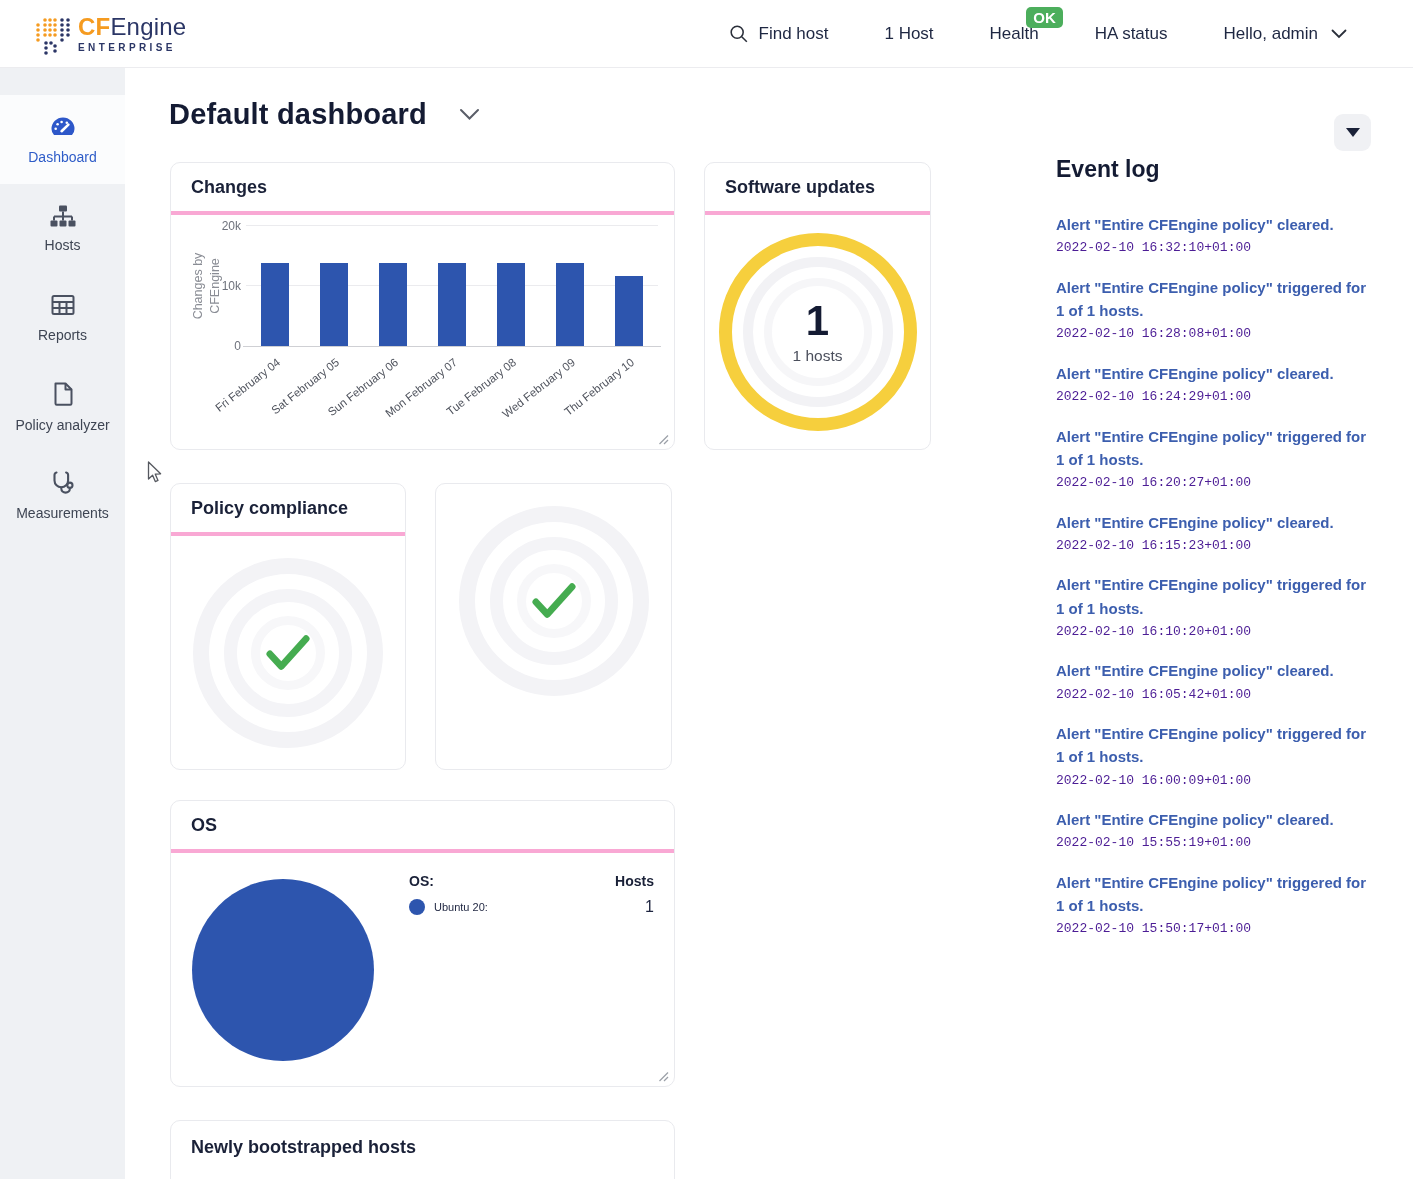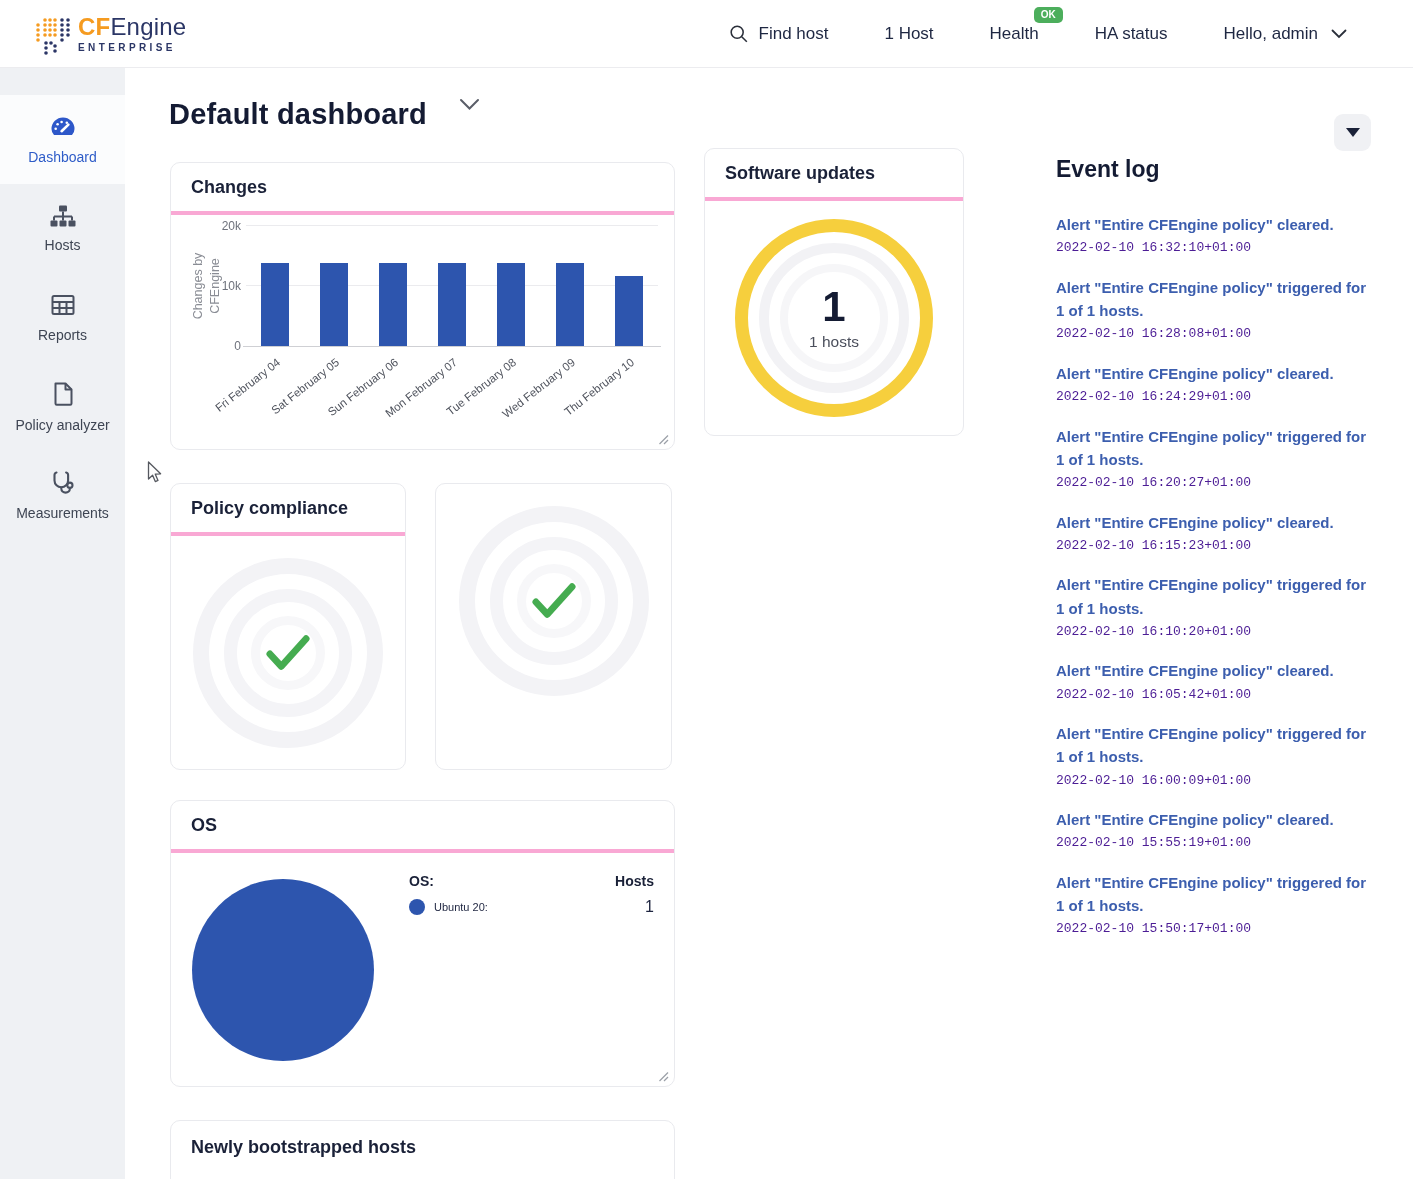--- a/index.html
+++ b/index.html
@@ -24,36 +24,36 @@
   .logo-sub { font-size: 10px; letter-spacing: 3.4px; color: #2b3666; font-weight: 600; margin-top: 4px; }
   .topnav {
     position: absolute; right: 66px; top: 0; height: 68px;
     display: flex; align-items: center; gap: 56px;
     font-size: 17px; color: #1e2742;
   }
   .nav-item { display: flex; align-items: center; gap: 10px; cursor: pointer; white-space: nowrap; }
   .health-wrap { position: relative; }
   .ok-badge {
     position: absolute; top: -17px; right: -24px;
-    background: #4cae5c; color: #fff; font-size: 10px; font-weight: 700;
+    background: #4cae5c; color: #fff; font-size: 15px; font-weight: 700;
     padding: 3px 7px; border-radius: 5px; line-height: 1;
   }
   
   .sidebar {
     position: absolute; left: 0; top: 68px; width: 125px; height: 1111px;
     background: #eff1f4; padding-top: 27px; z-index: 10;
   }
   .side-item {
     height: 89px; display: flex; flex-direction: column; align-items: center;
     justify-content: center; gap: 9px; font-size: 14px; color: #3e4553; cursor: pointer;
     text-align: center;
   }
   .side-item.active { background: #fbfcfd; color: #2e5cc8; }
   
-  .page-title-row { position: absolute; left: 169px; top: 98px; display: flex; align-items: flex-start; gap: 32px; }
+  .page-title-row { position: absolute; left: 169px; top: 98px; display: flex; align-items: center; gap: 32px; }
   .page-title { font-size: 29px; font-weight: 800; color: #141b33; letter-spacing: 0.2px; }
   .dd-button {
     position: absolute; left: 1334px; top: 114px; width: 37px; height: 37px;
     background: #f0f1f4; border: none; border-radius: 9px;
     display: flex; align-items: center; justify-content: center; cursor: pointer;
   }
   .caret-down { width: 0; height: 0; border-left: 7px solid transparent; border-right: 7px solid transparent; border-top: 9px solid #1a2138; }
   
   .card {
     position: absolute; background: #fff; border: 1px solid #e9eaee; border-radius: 10px;
@@ -78,21 +78,21 @@
     transform: translate(-50%,-50%) rotate(-90deg);
     font-size: 12.5px; color: #8a8d95; text-align: center; line-height: 1.35;
   }
   .xlabels { position: absolute; left: 75px; top: 135px; width: 412px; height: 98px; }
   .xlabel {
     position: absolute; top: 6px; width: 132px; text-align: right;
     font-size: 11.5px; color: #50545e; white-space: nowrap;
     transform: rotate(-38deg); transform-origin: 100% 0;
   }
   
-  #card-su { left: 704px; top: 148px; width: 260px; height: 288px; }
+  #card-su { left: 704px; top: 162px; width: 227px; height: 288px; }
   #card-su .card-body { height: 234px; display: flex; align-items: center; justify-content: center; }
   .su-ring { width: 198px; height: 198px; border-radius: 50%; border: 13px solid #f6cf3d; display: flex; align-items: center; justify-content: center; }
   .su-ring2 { width: 150px; height: 150px; border-radius: 50%; border: 10px solid #f2f2f5; display: flex; align-items: center; justify-content: center; }
   .su-core { width: 108px; height: 108px; border-radius: 50%; border: 8px solid #f6f6f8; display: flex; flex-direction: column; align-items: center; justify-content: center; background: #fff; }
   .su-value { font-size: 42px; font-weight: 700; color: #141b33; line-height: 1; }
   .su-caption { font-size: 15.5px; color: #4b4f5c; margin-top: 5px; }
   
   #card-pc { left: 170px; top: 483px; width: 236px; height: 287px; }
   #card-sh { left: 435px; top: 483px; width: 237px; height: 287px; }
   .ring-body { height: 233px; display: flex; align-items: center; justify-content: center; }

